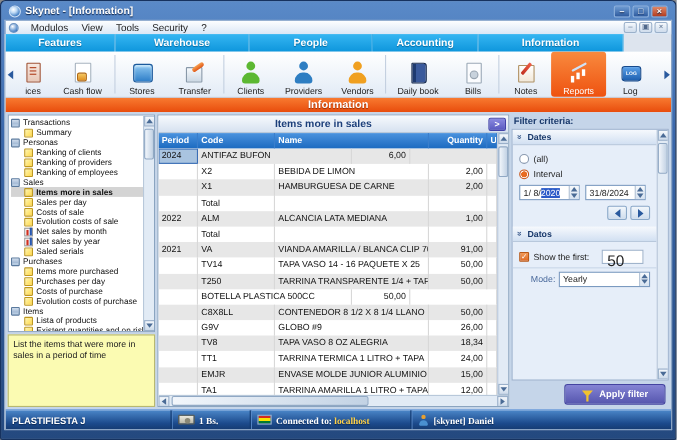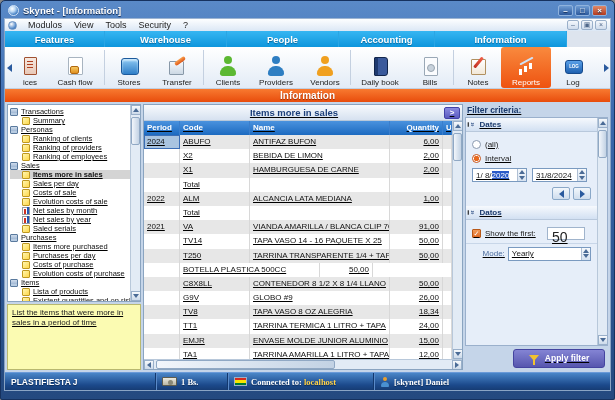--- a/index.html
+++ b/index.html
@@ -89,21 +89,21 @@
     color:#fff; font-size:4.5px; font-weight:bold; text-align:center; line-height:12px; }
   .tri { width:0; height:0; display:inline-block; }
   .tri.left  { border-top:4px solid transparent; border-bottom:4px solid transparent; border-right:5px solid #2a5a9e; }
   .tri.right { border-top:4px solid transparent; border-bottom:4px solid transparent; border-left:5px solid #2a5a9e; }
 
   
   .banner { height:13px; background:linear-gradient(#f87a30,#e84c0c); color:#fff; font-size:10px; font-weight:bold;
     text-align:center; line-height:13px; text-shadow:0 1px 1px #902800; }
 
   
-  .content { flex:1; display:flex; gap:2px; padding:2px; background:#c5d5e9; overflow:hidden;text-decoration:underline; }
+  .content { flex:1; display:flex; gap:2px; padding:2px; background:#c5d5e9; overflow:hidden; }
 
   
   .left-panel { width:134px; display:flex; flex-direction:column; }
   .tree-box { flex:1; background:#fff; border:1px solid #8aa4c0; display:flex; overflow:hidden; }
   .tree { flex:1; padding:2px 0 0 2px; overflow:hidden; }
   .tree-item { display:flex; align-items:center; height:9px; font-size:7.5px; color:#111; white-space:nowrap; }
   .tree-item .ticon { margin-right:3px; flex:none; }
   .tree-item.child { padding-left:12px; }
   .tree-item.selected { background:#d4d4d4; font-weight:bold; }
   .t-section { width:8px; height:8px; background:linear-gradient(#cfdcec,#8aa6c8); border:1px solid #5a7a9e; border-radius:1px;
@@ -418,21 +418,20 @@
             <div class="thead">
                 <span class="hc" style="width: 36px;">Period</span>
                 <span class="hc" style="width: 70px;">Code</span>
                 <span class="hc" style="width: 140px;">Name</span>
                 <span class="hc num" style="width: 53px;">Quantity</span>
                 <span class="hc" style="width: 12px; flex: 1 1 0%;">U</span>
               </div>
             <div style="flex:1;overflow:hidden;">
                 <div class="trow">
                   <span class="c sel-cell" style="width: 36px;">2024</span>
-                  <span class="c" style="width: 70px;">ABUFO</span>
                   <span class="c" style="width: 140px;">ANTIFAZ BUFON</span>
                   <span class="c num" style="width: 53px;">6,00</span>
                   <span class="c" style="width: 12px; flex: 1 1 0%;"></span>
                 </div>
                 <div class="trow">
                   <span class="c" style="width: 36px;"></span>
                   <span class="c" style="width: 70px;">X2</span>
                   <span class="c" style="width: 140px;">BEBIDA DE LIMON</span>
                   <span class="c num" style="width: 53px;">2,00</span>
                   <span class="c" style="width: 12px; flex: 1 1 0%;"></span>

